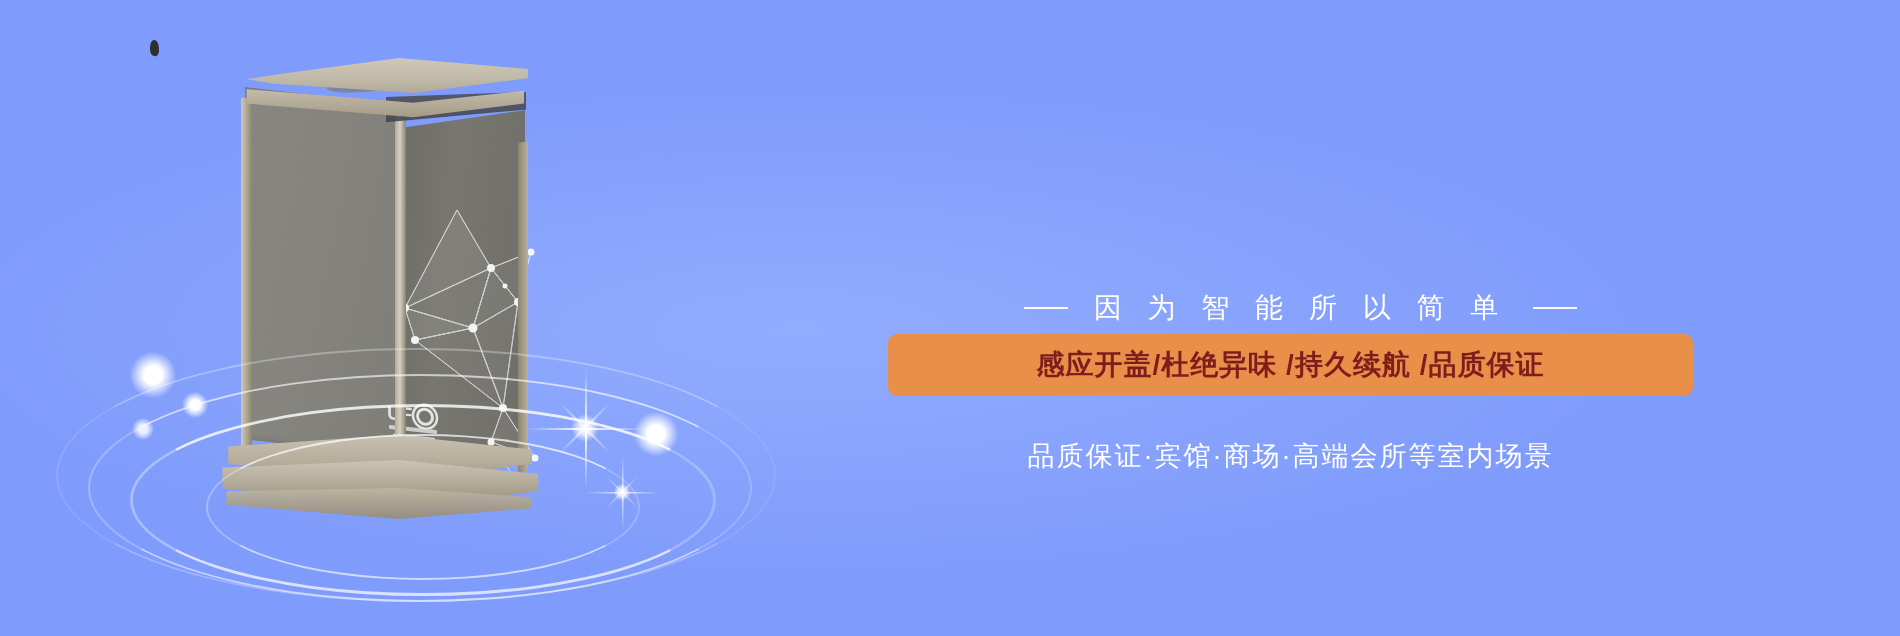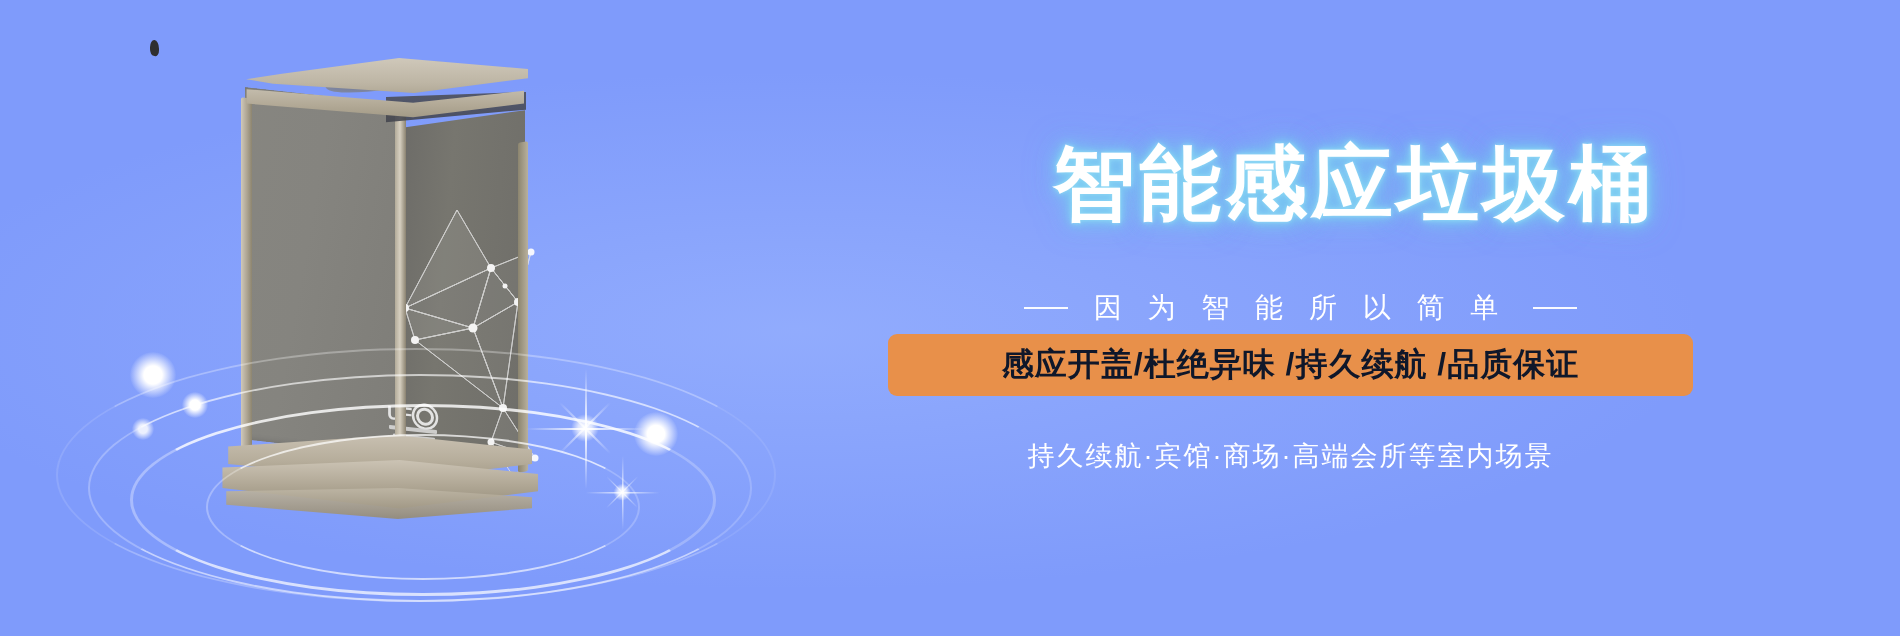--- a/index.html
+++ b/index.html
@@ -185,21 +185,21 @@
     font-size:28px; letter-spacing:9px; white-space:nowrap;
   }
   #feature-banner{
     position:absolute; left:0px; top:334px;
     width:805px; height:62px; box-sizing:border-box;
     background:#e8904a;
     border-radius:9px;
     display:flex; align-items:center; justify-content:center;
   }
   #feature-banner .txt{
-    font-size:32px; font-weight:bold; color:#0f172a;
+    font-size:28px; font-weight:bold; color:#7f1d1d;
     letter-spacing:1px; white-space:nowrap;
   }
   #scenes{
     position:absolute; left:0px; top:438px; width:805px;
     text-align:center;
     font-size:27px; color:#ffffff; letter-spacing:2px; white-space:nowrap;
   }
 </style>
 </head>
 <body>
@@ -303,28 +303,27 @@
     </div>
     <div class="spark s2">
       <span class="core"></span>
         <span class="diag"></span>
         <span class="diag2"></span>
     </div>
   </div>
 
   <div id="textblock">
 
-    <div id="title">智能感应垃圾桶</div>
 
     <div id="subtitle">
       <span class="dash"></span>
       <span class="txt">因 为 智 能  所 以 简 单</span>
       <span class="dash"></span>
     </div>
 
     <div id="feature-banner">
       <span class="txt">感应开盖/杜绝异味 /持久续航 /品质保证</span>
     </div>
 
-    <div id="scenes">持久续航·宾馆·商场·高端会所等室内场景</div>
+    <div id="scenes">品质保证·宾馆·商场·高端会所等室内场景</div>
   </div>
 
 </div>
 
 </body></html>

